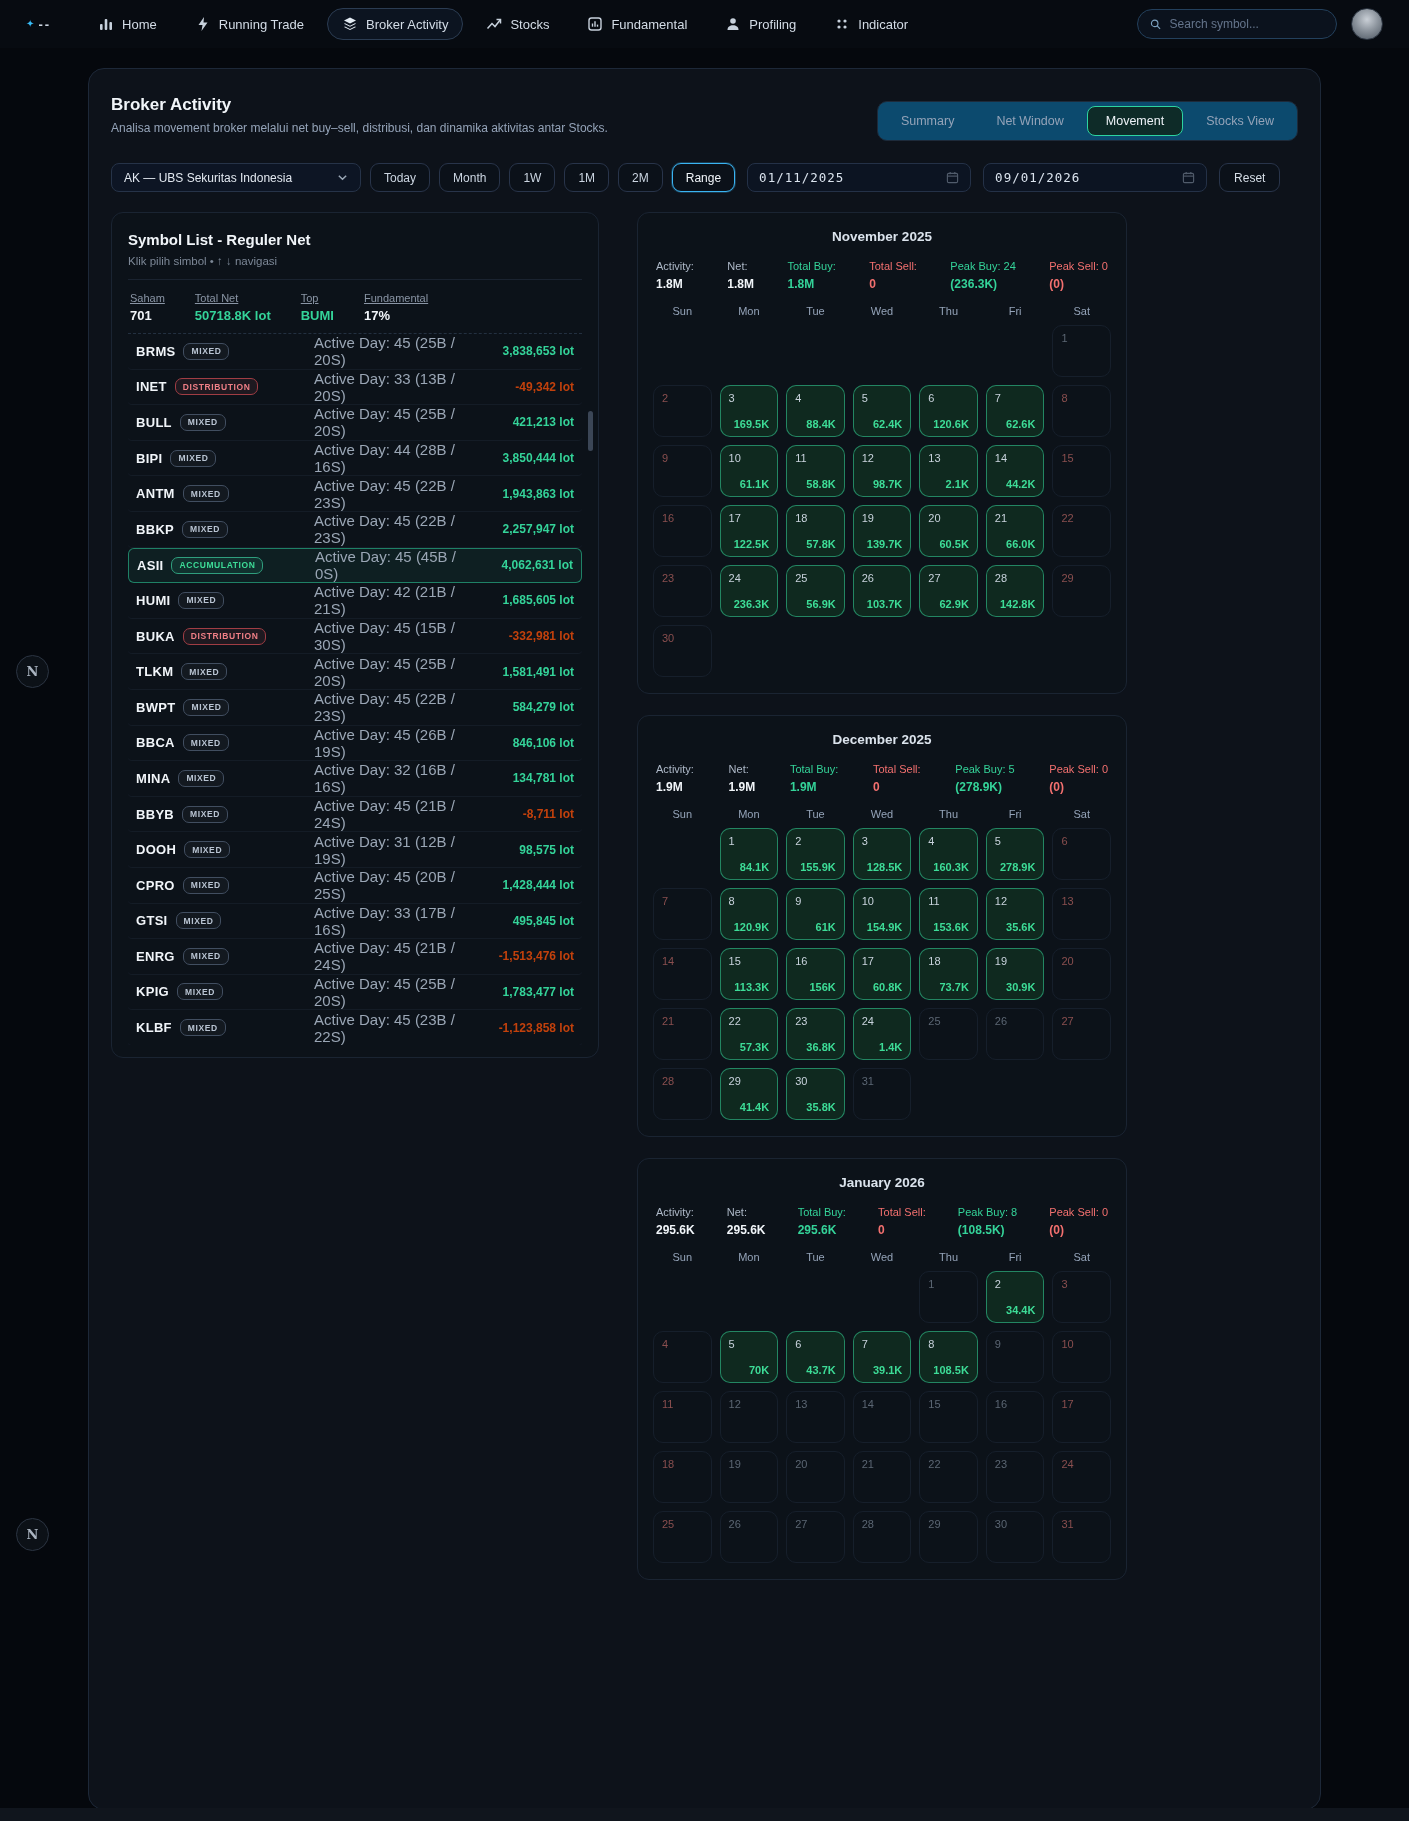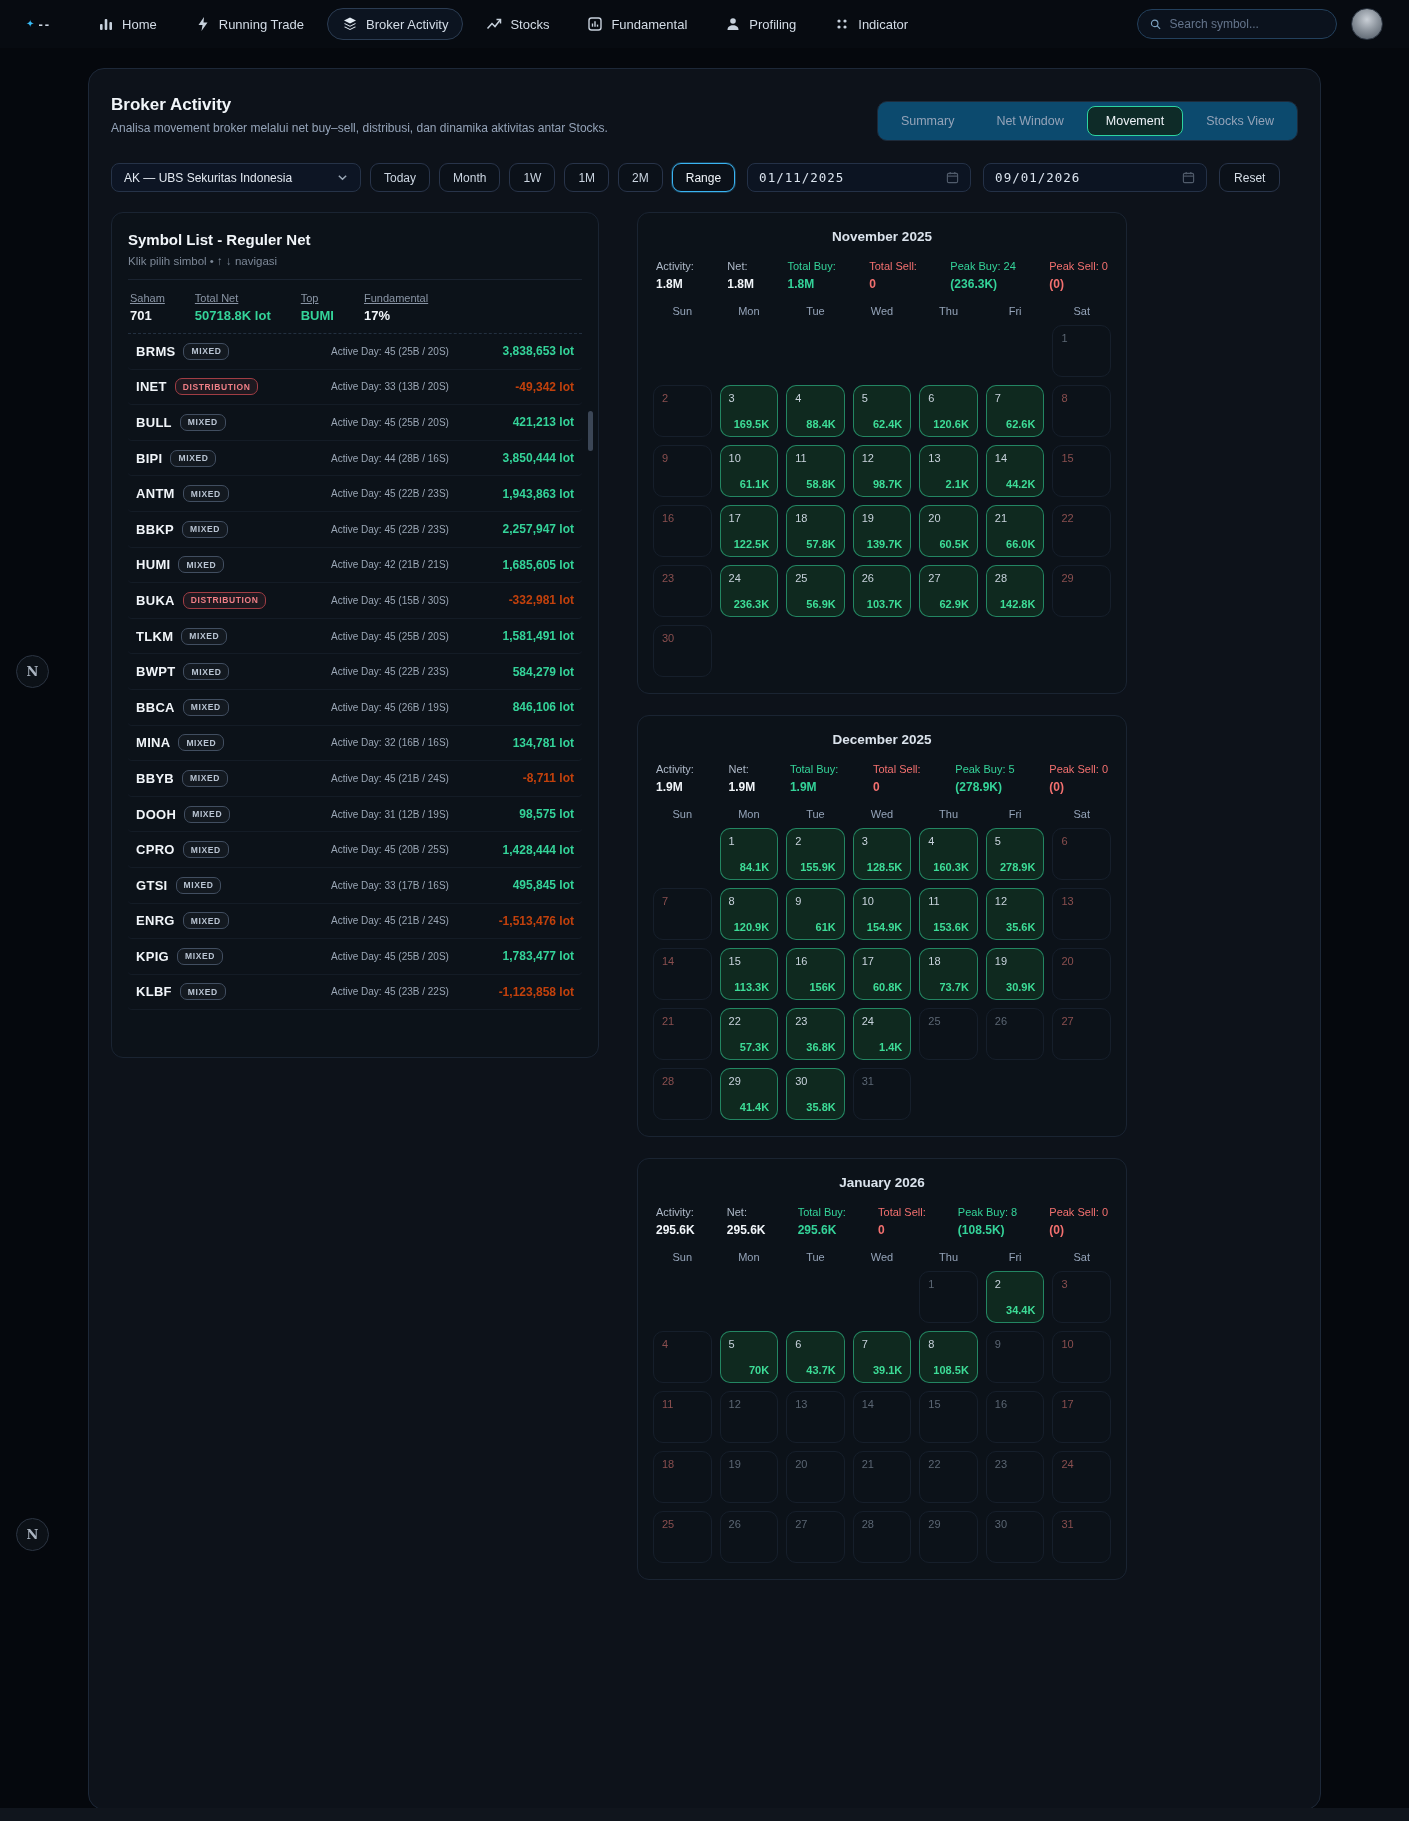--- a/index.html
+++ b/index.html
@@ -109,21 +109,21 @@
   }
   .sym-left { display:flex; align-items:center; gap:8px; width:178px; }
   .sym-code { font-size:13px; font-weight:bold; color:#f1f5f9; letter-spacing:.3px; }
   .badge {
     font-size:8.5px; font-weight:bold; letter-spacing:.6px; padding:2.5px 7px;
     border-radius:7px; text-transform:uppercase; white-space:nowrap;
   }
   .badge.mixed { border:1px solid #414e60; color:#b9c4d2; background:rgba(148,163,184,.05); }
   .badge.distribution { border:1px solid #a03d44; color:#f07f86; background:rgba(248,113,113,.08); }
   .badge.accumulation { border:1px solid #2f9e7d; color:#3ddc97; background:rgba(52,211,153,.10); }
-  .sym-mid { flex:1; text-align:center; font-size:10px; color:#9aa6b5; }
+  .sym-mid { flex:1; font-size:15px; color:#9aa6b5; }
   .sym-val { width:108px; text-align:right; font-size:12px; font-weight:bold; color:#34d399; }
   .sym-val.neg { color:#c2410c; }
   .scroll-thumb {
     position:absolute; right:5px; top:198px; width:5px; height:40px;
     background:#3b4656; border-radius:3px;
   }
   
   .cal-col { width:490px; display:flex; flex-direction:column; gap:21px;margin-left:20px; }
   .cal-card {
     background:#0c1219; border:1px solid #1a2432; border-radius:12px; padding:16px 15px;
@@ -364,20 +364,28 @@
             <div class="sym-val">1,943,863 lot</div>
           </div>
           <div class="sym-row">
             <div class="sym-left">
               <span class="sym-code">BBKP</span>
               <span class="badge mixed">MIXED</span>
             </div>
             <div class="sym-mid">Active Day: 45 (22B / 23S)</div>
             <div class="sym-val">2,257,947 lot</div>
           </div>
+          <div class="sym-row selected">
+            <div class="sym-left">
+              <span class="sym-code">ASII</span>
+              <span class="badge accumulation">ACCUMULATION</span>
+            </div>
+            <div class="sym-mid">Active Day: 45 (45B / 0S)</div>
+            <div class="sym-val">4,062,631 lot</div>
+          </div>
           <div class="sym-row">
             <div class="sym-left">
               <span class="sym-code">HUMI</span>
               <span class="badge mixed">MIXED</span>
             </div>
             <div class="sym-mid">Active Day: 42 (21B / 21S)</div>
             <div class="sym-val">1,685,605 lot</div>
           </div>
           <div class="sym-row">
             <div class="sym-left">

